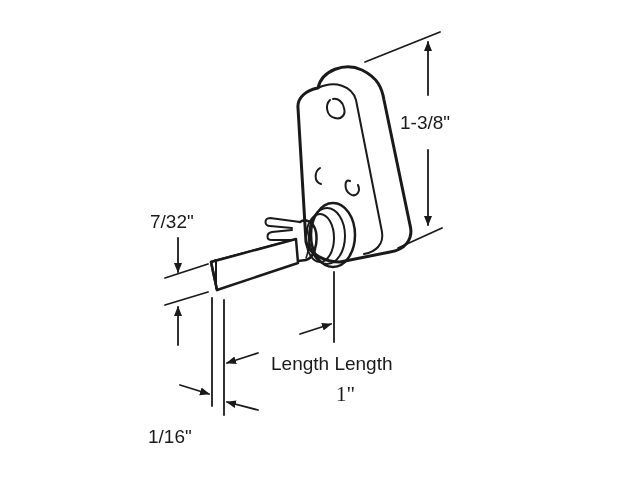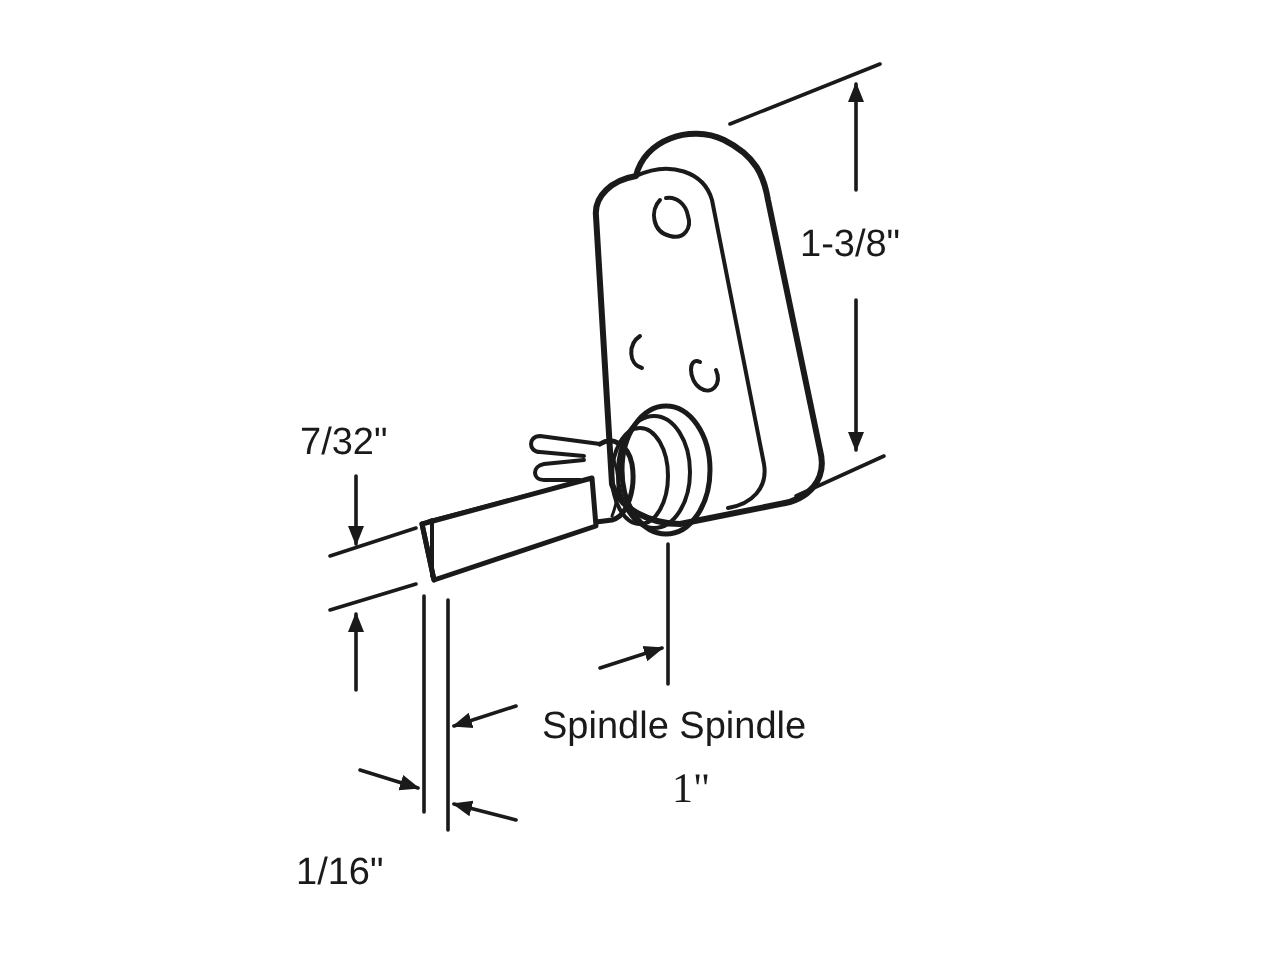--- a/index.html
+++ b/index.html
@@ -66,14 +66,14 @@
 
     <line x1="334" y1="272" x2="334" y2="342" stroke-width="1.8"></line>
     <line x1="300" y1="334" x2="331" y2="324" stroke-width="1.8" marker-end="url(#arrow)"></line>
     <line x1="258" y1="353" x2="227" y2="363" stroke-width="1.8" marker-end="url(#arrow)"></line>
   </g>
 </svg>
 
 <div class="label" style="left:400px; top:113px;">1-3/8"</div>
 <div class="label" style="left:150px; top:212px;">7/32"</div>
 <div class="label" style="left:148px; top:427px;">1/16"</div>
-<div class="label" style="left:271px; top:354px;">Spindle Spindle</div>
+<div class="label" style="left:271px; top:354px;">Length Length</div>
 <div class="label serif" style="left:336px; top:384px;">1"</div>
 
 </body></html>

